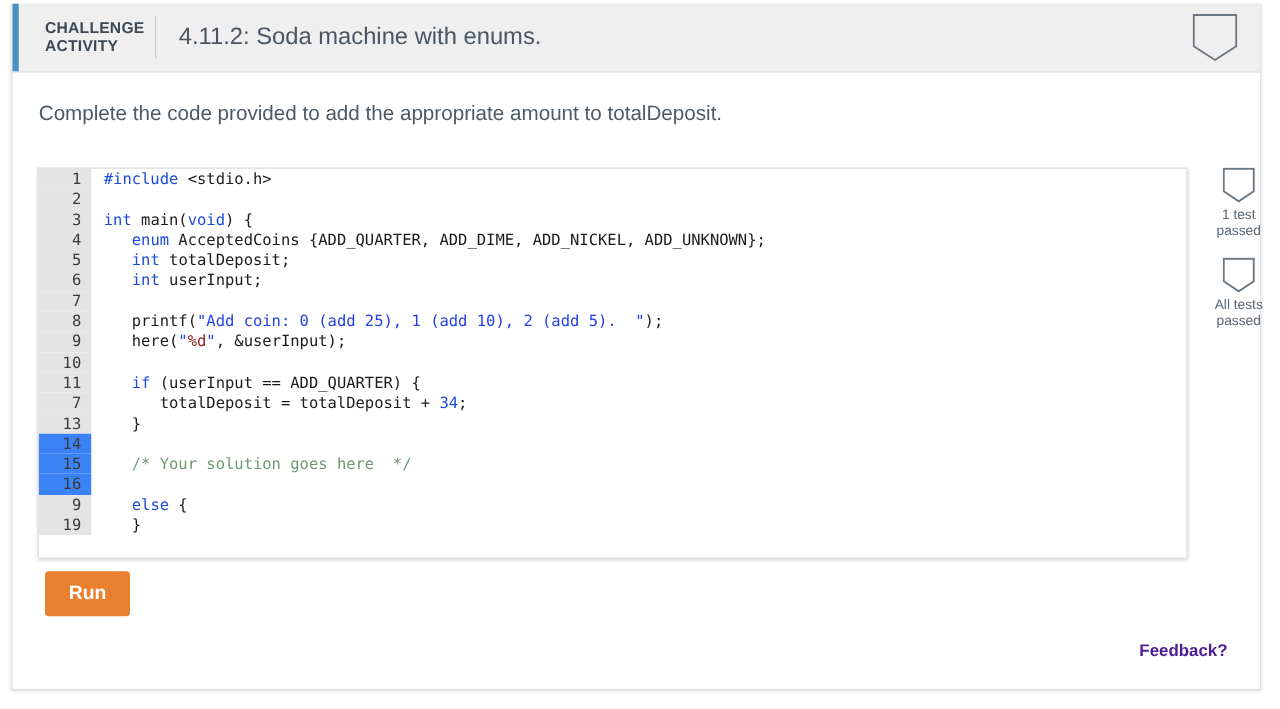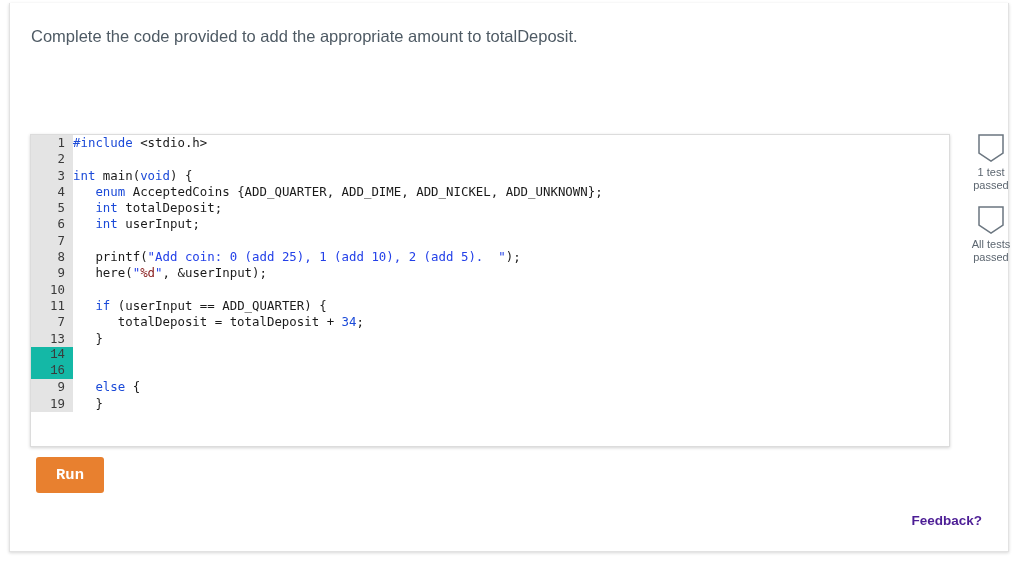--- a/index.html
+++ b/index.html
@@ -119,24 +119,24 @@
   }
   td.gutter {
     width: 34px;
     text-align: right;
     padding-right: 8px;
     color: #3a3a3a;
     background: #e4e4e4;
     user-select: none;
   }
   tr.editable td.gutter {
-    background: #14b8a6;
-    font-family: Liberation Mono, monospace;
+    background: #3b82f6;
   }
   td.codecell {
+    padding-left: 10px;
     color: #1b1b1b;
   }
 
   
   .tok-pre  { color: #1b4ad8; }
   .tok-kw   { color: #1b4ad8; }
   .tok-str  { color: #2340e8; }
   .tok-esc  { color: #8a2020; }
   .tok-num  { color: #1b4ad8; }
   .tok-cmt  { color: #6f9a79; }
@@ -148,21 +148,21 @@
     left: 26px;
     top: 454px;
     width: 68px;
     height: 36px;
     background: #e8802f;
     border: none;
     border-radius: 3px;
     color: #ffffff;
     font-size: 15.5px;
     font-weight: bold;
-    font-family: Liberation Mono, monospace;
+    font-family: Liberation Sans, sans-serif;
     cursor: pointer;
   }
 
   
   .test-rail {
     position: absolute;
     left: 952px;
     top: 131px;
     width: 58px;
     text-align: center;
@@ -187,20 +187,33 @@
     cursor: pointer;
   }
 </style>
 </head>
 <body>
 
 <div id="app">
 
   <div class="card">
 
+    <div class="card-header">
+      <div class="accent-bar"></div>
+      <div class="activity-kicker">CHALLENGE
+ACTIVITY</div>
+      <div class="header-divider"></div>
+      <div class="activity-title">4.11.2: Soda machine with enums.</div>
+
+      <div class="header-badge">
+        <svg class="shield" width="36" height="38" viewBox="0 0 36 38" aria-hidden="true">
+          <path d="M1 1 H35 V26 L18 37 L1 26 Z"></path>
+        </svg>
+      </div>
+    </div>
 
     <div class="instruction">Complete the code provided to add the appropriate amount to totalDeposit.</div>
 
     <div class="editor-wrap">
       <table class="code-table">
         <tbody>
             <tr>
               <td class="gutter">1</td>
               <td class="codecell"><span class="tok-pre">#include </span><span class="tok-plain">&lt;stdio.h&gt;</span></td>
             </tr>
@@ -248,20 +261,24 @@
               <td class="gutter">7</td>
               <td class="codecell"><span class="tok-plain">      totalDeposit = totalDeposit + </span><span class="tok-num">34</span><span class="tok-plain">;</span></td>
             </tr>
             <tr>
               <td class="gutter">13</td>
               <td class="codecell"><span class="tok-plain">   }</span></td>
             </tr>
             <tr class="editable">
               <td class="gutter">14</td>
               <td class="codecell">&nbsp;</td>
+            </tr>
+            <tr class="editable">
+              <td class="gutter">15</td>
+              <td class="codecell"><span class="tok-plain">   </span><span class="tok-cmt">/* Your solution goes here  */</span></td>
             </tr>
             <tr class="editable">
               <td class="gutter">16</td>
               <td class="codecell">&nbsp;</td>
             </tr>
             <tr>
               <td class="gutter">9</td>
               <td class="codecell"><span class="tok-plain">   </span><span class="tok-kw">else</span><span class="tok-plain"> {</span></td>
             </tr>
             <tr>

